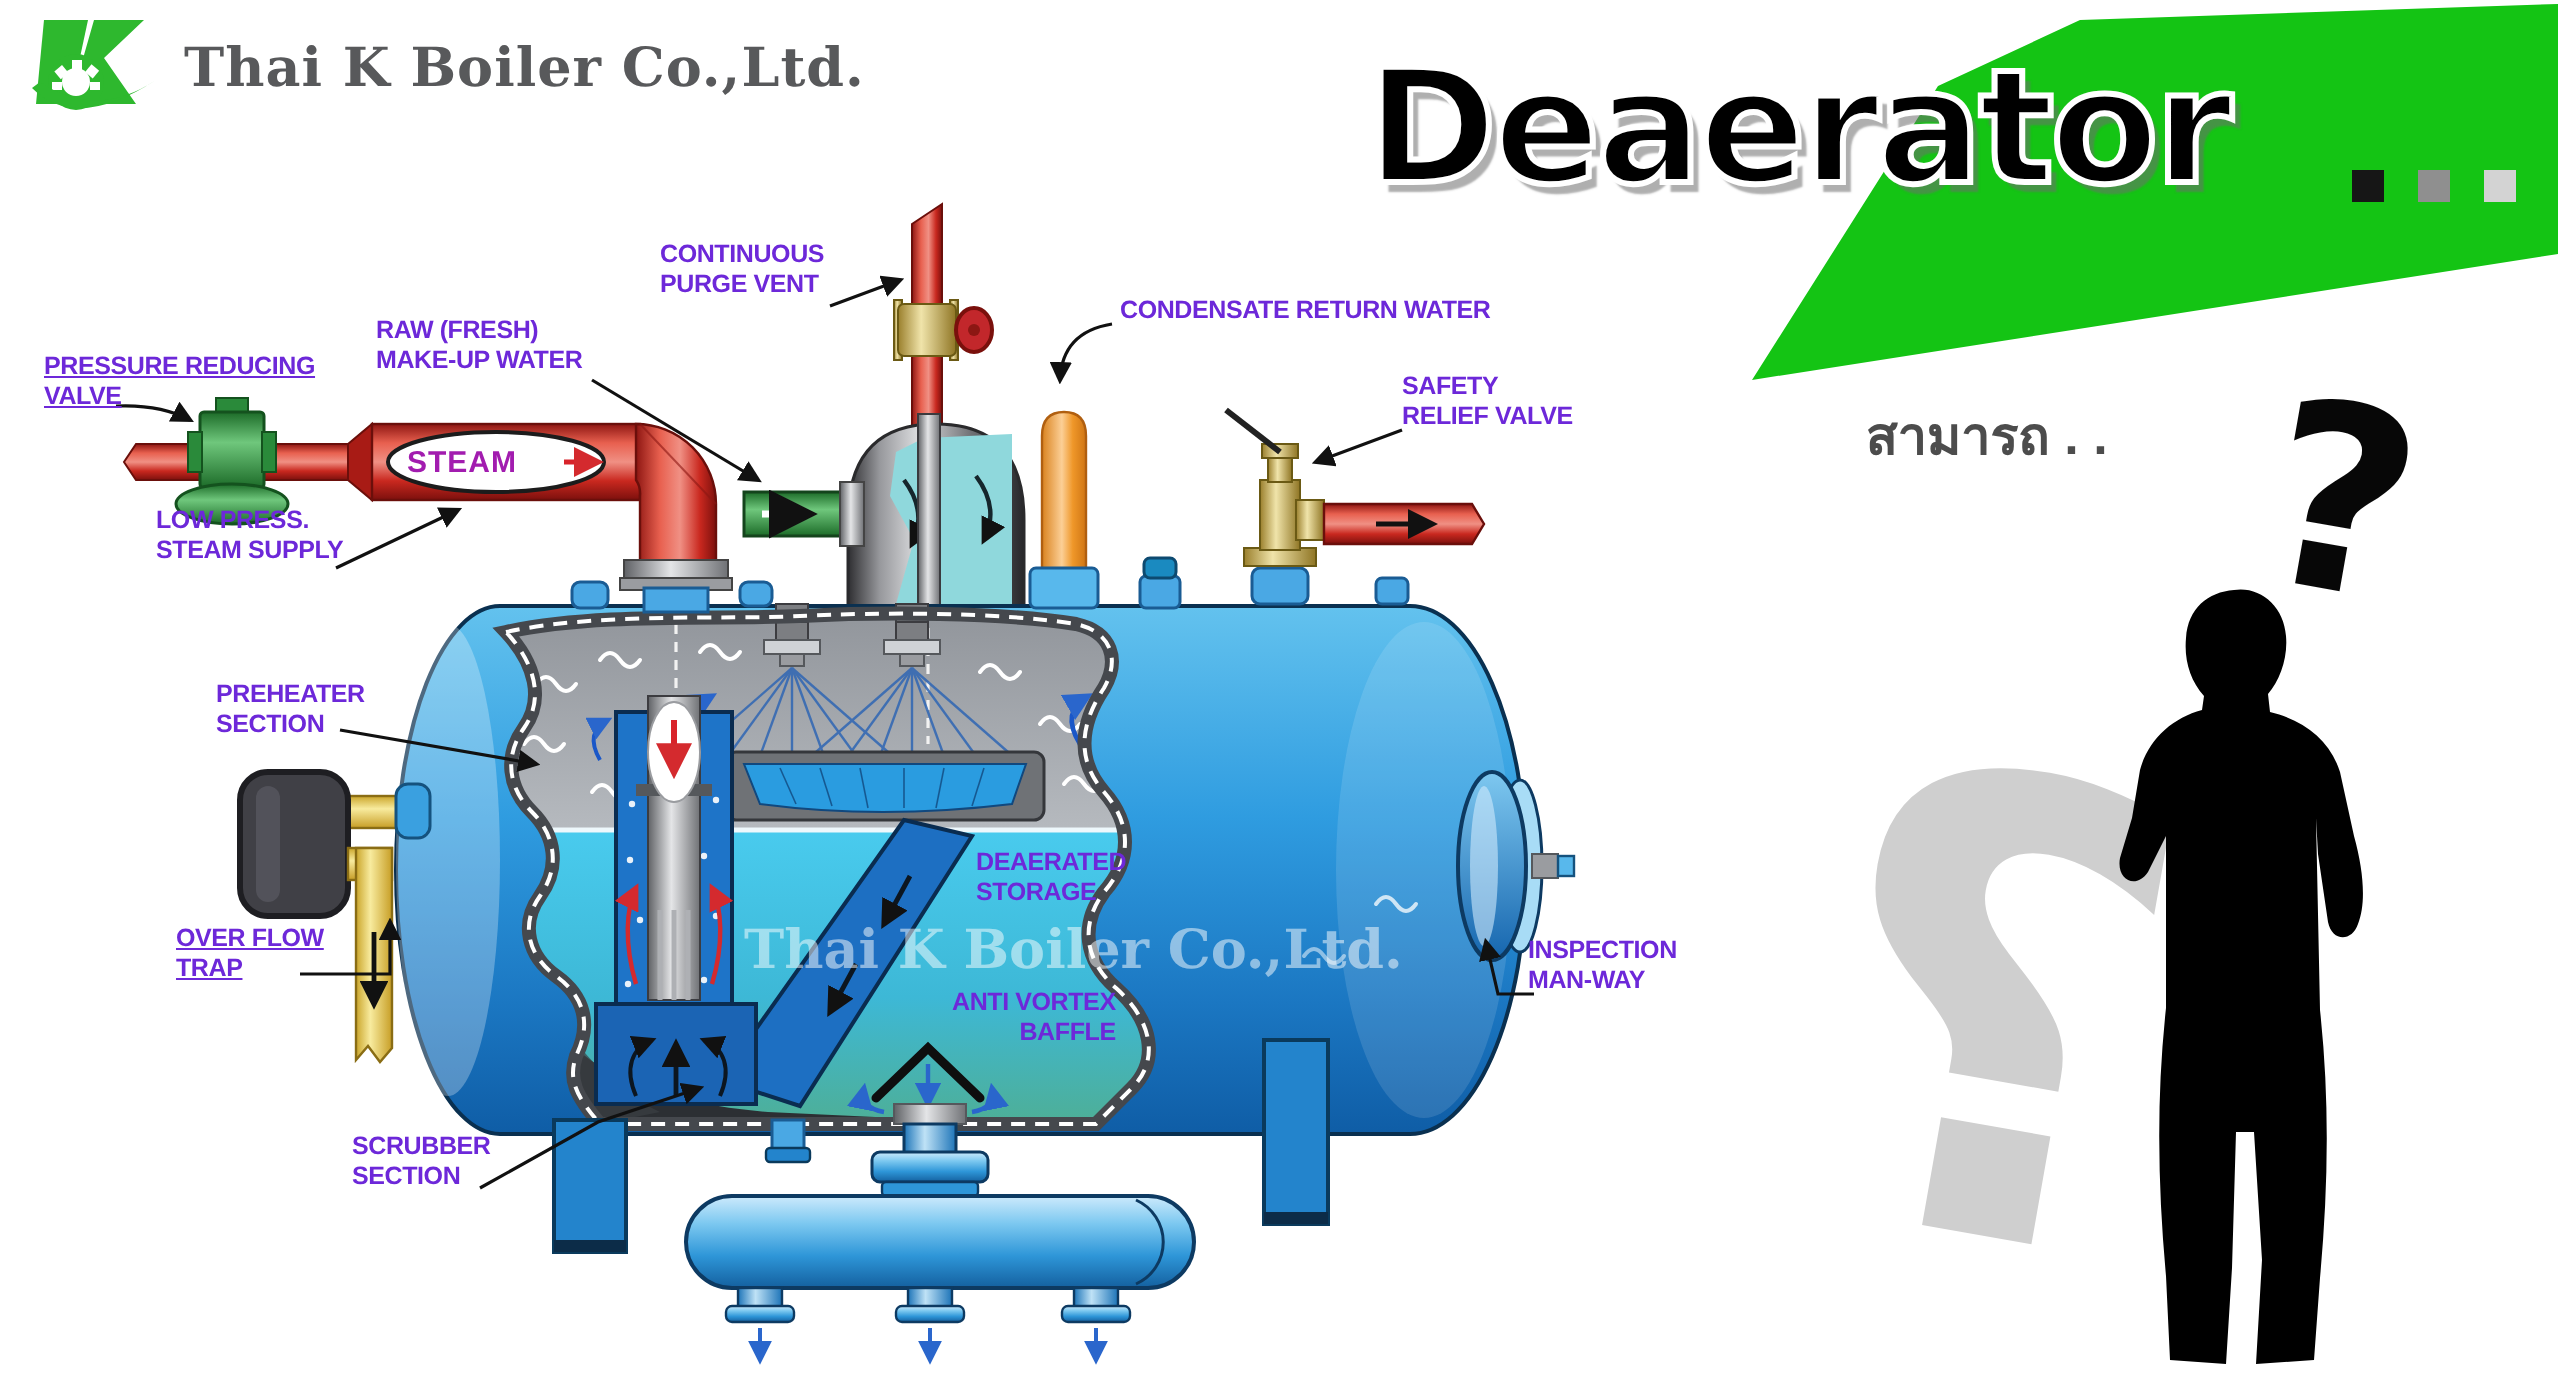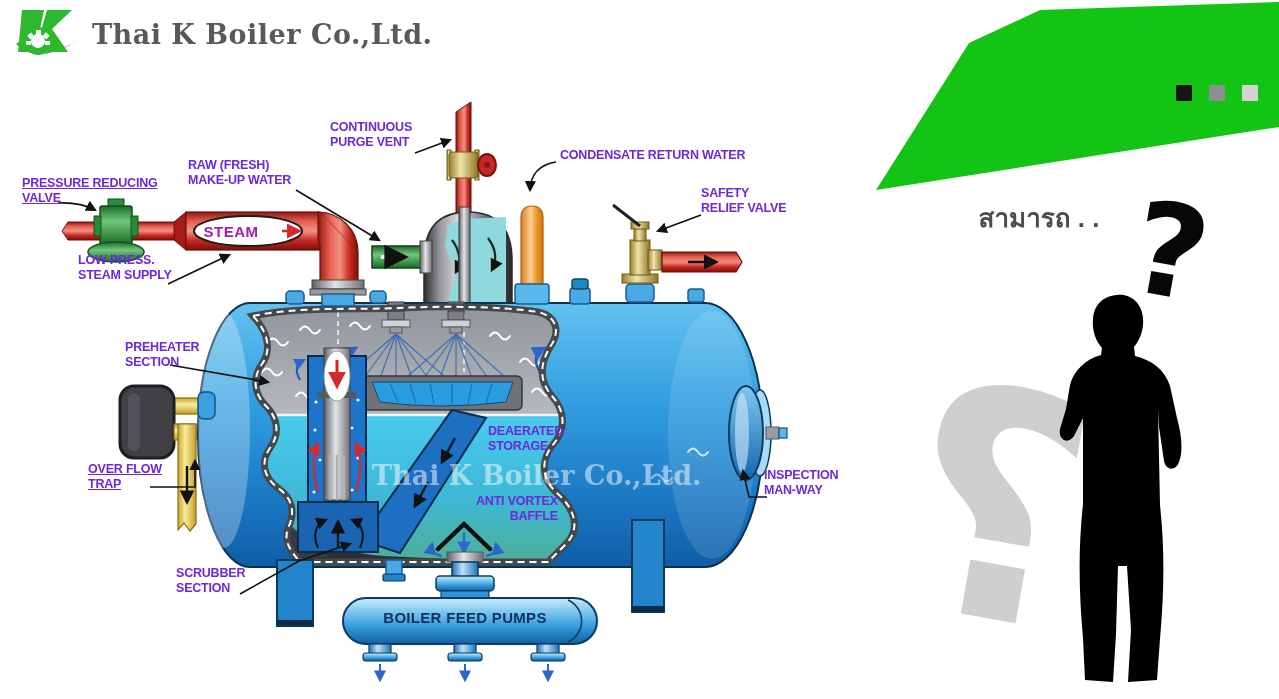--- a/index.html
+++ b/index.html
@@ -17,21 +17,21 @@
   .banner { position:absolute; left:0; top:0; width:1279px; height:699px; pointer-events:none; }
   .big-title { position:absolute; left:683px; top:18px; font-family:"DejaVu Sans","Liberation Sans",sans-serif;
                font-weight:bold; font-size:79px; letter-spacing:-2px; color:#000;
                -webkit-text-stroke:3px #fff;
                text-shadow:4px 5px 1px rgba(110,110,110,.55); white-space:nowrap; }
   .title-dots { position:absolute; left:1176px; top:85px; display:flex; gap:17px; }
   .title-dots .dot { width:16px; height:16px; }
   .dot1{ background:#161616; } .dot2{ background:#8f8f8f; } .dot3{ background:#d3d3d3; }
 
   
-  .thai { position:absolute; left:933px; top:198px; width:212px; text-align:center;
+  .thai { position:absolute; left:933px; top:198px; width:212px; text-align:left;
           font-size:26px; font-weight:bold; color:#4c4c4c; line-height:1.55; }
 
   .qmark { position:absolute; font-weight:bold; font-family:"DejaVu Sans",sans-serif; line-height:1; }
   .q-black { left:1133px; top:188px; font-size:128px; color:#070707; transform:rotate(10deg); }
   .q-gray  { left:903px;  top:352px; font-size:315px; color:#cfcfcf;
              transform:scaleX(-1) rotate(-10deg); transform-origin:50% 55%; }
 
   .person { position:absolute; left:1012px; top:293px; width:214px; height:400px; }
 
   
@@ -422,34 +422,33 @@
 VALVE</div>
   <div class="lbl" style="left:78px; top:253px;">LOW PRESS.
 STEAM SUPPLY</div>
   <div class="lbl" style="left:188px; top:158px;">RAW (FRESH)
 MAKE-UP WATER</div>
   <div class="lbl" style="left:330px; top:120px;">CONTINUOUS
 PURGE VENT</div>
   <div class="lbl" style="left:560px; top:148px;">CONDENSATE RETURN WATER</div>
   <div class="lbl" style="left:701px; top:186px;">SAFETY
 RELIEF VALVE</div>
-  <div class="lbl" style="left:108px; top:340px;margin-left:17px;">PREHEATER
+  <div class="lbl" style="left:108px; top:340px;">PREHEATER
 SECTION</div>
   <div class="lbl" style="left:88px; top:462px;text-decoration:underline;">OVER FLOW
 TRAP</div>
   <div class="lbl" style="left:488px; top:424px;">DEAERATED
 STORAGE</div>
   <div class="lbl" style="left:476px; top:494px;text-align:right;">ANTI VORTEX
 BAFFLE</div>
   <div class="lbl" style="left:764px; top:468px;">INSPECTION
 MAN-WAY</div>
   <div class="lbl" style="left:176px; top:566px;">SCRUBBER
 SECTION</div>
   <div class="steam-lbl">STEAM</div>
-  <div class="pumps-lbl">BOILER FEED PUMPS</div>
   <div class="watermark">Thai K Boiler Co.,Ltd.</div>
 
   <div class="hdr">
     <svg class="logo" viewBox="0 0 66 52">
       <polygon points="8,2 30,2 21,44 4,44" fill="#2eb82e"></polygon>
       <polygon points="33,2 58,2 38,21 54,44 34,44 25,30" fill="#2eb82e"></polygon>
       <circle cx="24" cy="33" r="14" fill="#2eb82e"></circle>
       <g fill="#ffffff">
         <circle cx="24" cy="33" r="7"></circle>
         <rect x="22" y="22" width="5" height="5"></rect>
@@ -459,20 +458,21 @@
         <rect x="31" y="33" width="5" height="4"></rect>
       </g>
       <path d="M2,36 Q24,58 64,32 Q34,52 6,33 Z" fill="#2eb82e"></path>
     </svg>
     <div class="company">Thai K Boiler Co.,Ltd.</div>
   </div>
 
   <svg class="banner" viewBox="0 0 1279 699">
     <polygon points="876,190 933,100 969,43 1040,10 1279,2 1279,127" fill="#14c414"></polygon>
   </svg>
+  <div class="big-title">Deaerator</div>
   <div class="title-dots">
     <span class="dot dot1"></span>
     <span class="dot dot2"></span>
     <span class="dot dot3"></span>
   </div>
 
   <div class="thai">
     <div>สามารถ . .</div>
   </div>
   <div class="qmark q-black">?</div>

